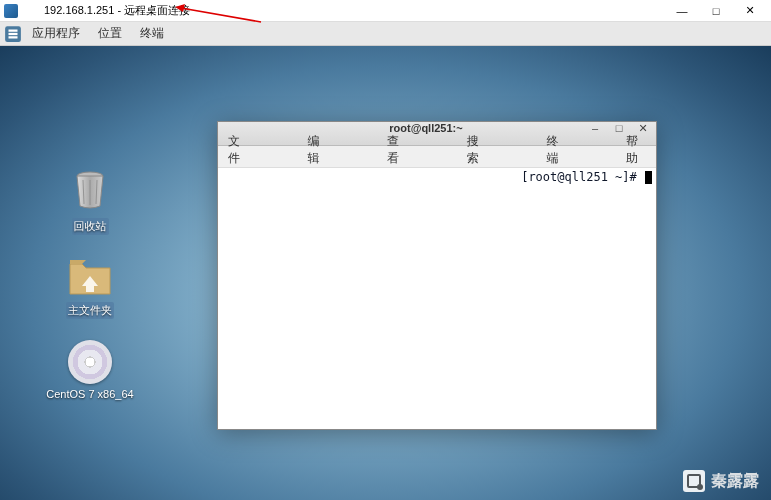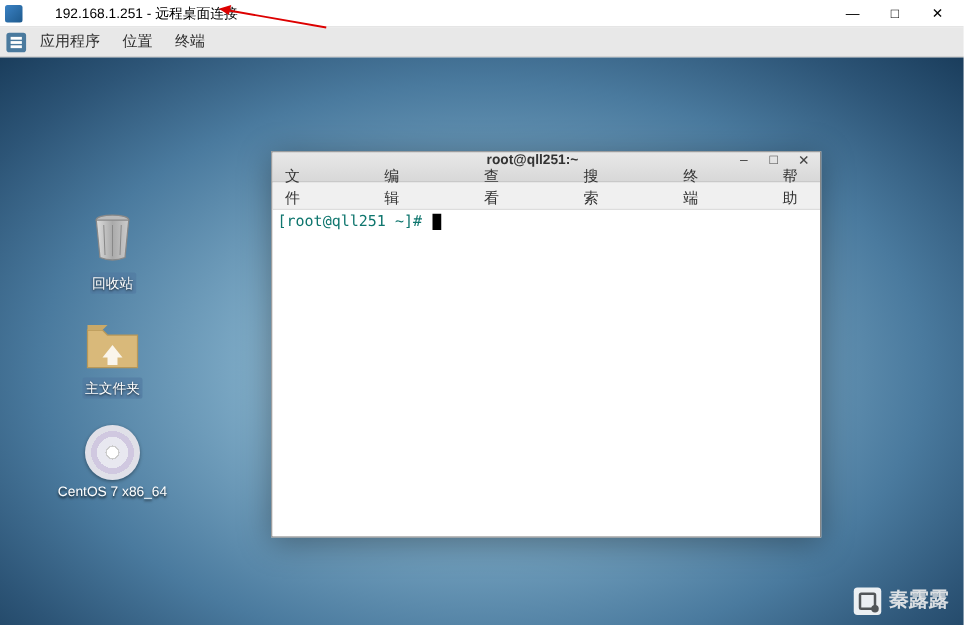--- a/index.html
+++ b/index.html
@@ -42,25 +42,25 @@
 .ico-disc { width: 44px; height: 44px; border-radius: 50%; margin: 0 auto; background: radial-gradient(circle, #fff 0 14%, #ccc 14% 18%, #e8e8f0 18% 40%, #d0c8e0 40% 55%, #e0e0e8 55% 75%, #c8d0e0 75% 90%, #b0b8c8 90% 100%); box-shadow: 0 1px 3px rgba(0,0,0,.4); }
 
 
 .term-win { position: absolute; top: 75px; left: 217px; width: 440px; height: 309px; background: #fff; border: 1px solid #888; box-shadow: 0 4px 24px rgba(0,0,0,.35); display: flex; flex-direction: column; }
 .term-titlebar { height: 24px; background: linear-gradient(#e8e8e8, #d8d8d8); display: flex; padding: 0 6px; border-bottom: 1px solid #bbb; }
 .term-title { flex: 1; text-align: center; font-size: 11px; color: #333; font-weight: bold; }
 .term-ctrl { display: flex; gap: 10px; font-size: 11px; color: #444; }
 .term-ctrl span { width: 14px; text-align: center; }
 .term-menubar { height: 22px; background: #f0f0f0; display: flex; align-items: center; padding: 0 4px; border-bottom: 1px solid #ddd; font-size: 12px; gap: 48px; }
 .term-menubar span { padding: 2px 6px; color: #333; }
-.term-body { flex: 1; background: #fff; padding: 2px 4px; font-family: "DejaVu Sans Mono", monospace; font-size: 12px; color: #0f766e; }
+.term-body { flex: 1; background: #fff; padding: 2px 4px; font-family: "DejaVu Sans Mono", monospace; font-size: 12px; color: #0f172a; text-align: right; }
 .term-body .cursor { display: inline-block; width: 7px; height: 13px; background: #000; vertical-align: text-bottom; margin-left: 1px; }
 
 
-.watermark { position: absolute; right: 12px; bottom: 8px; display: flex; align-items: flex-start; gap: 6px; color: #eee; opacity: .9; }
+.watermark { position: absolute; right: 12px; bottom: 8px; display: flex; align-items: flex-end; gap: 6px; color: #eee; opacity: .9; }
 .watermark .wm-ico { width: 22px; height: 22px; background: #fff; border-radius: 3px; position: relative; }
 .watermark .wm-ico::before { content:""; position:absolute; inset:4px; border:2px solid #555; border-radius:2px; }
 .watermark .wm-ico::after { content:""; position:absolute; right:2px; bottom:2px; width:6px; height:6px; background:#555; border-radius:50%; }
 </style>
 </head>
 <body>
 
 <div class="win-titlebar">
   <div class="icon-rdp"></div>
   <div class="win-title">192.168.1.251 - 远程桌面连接</div>

